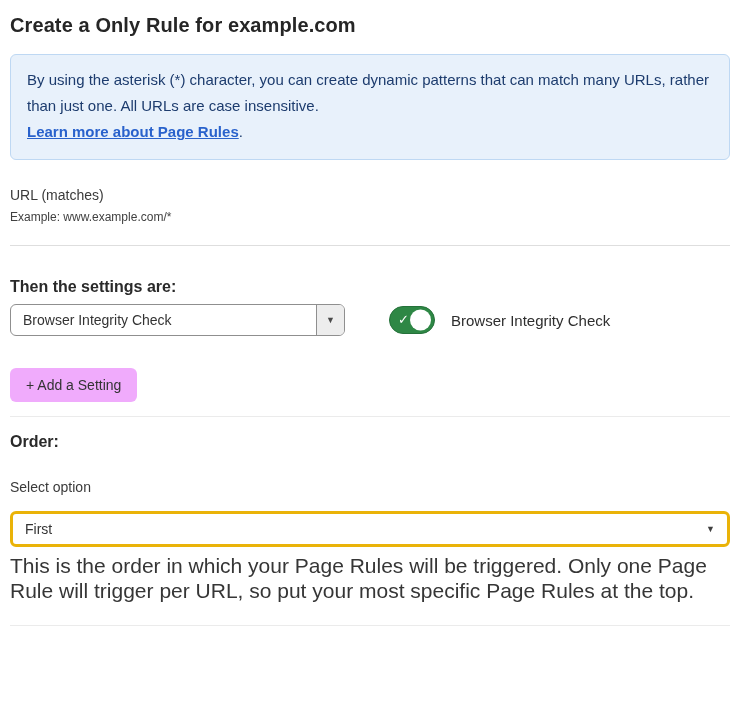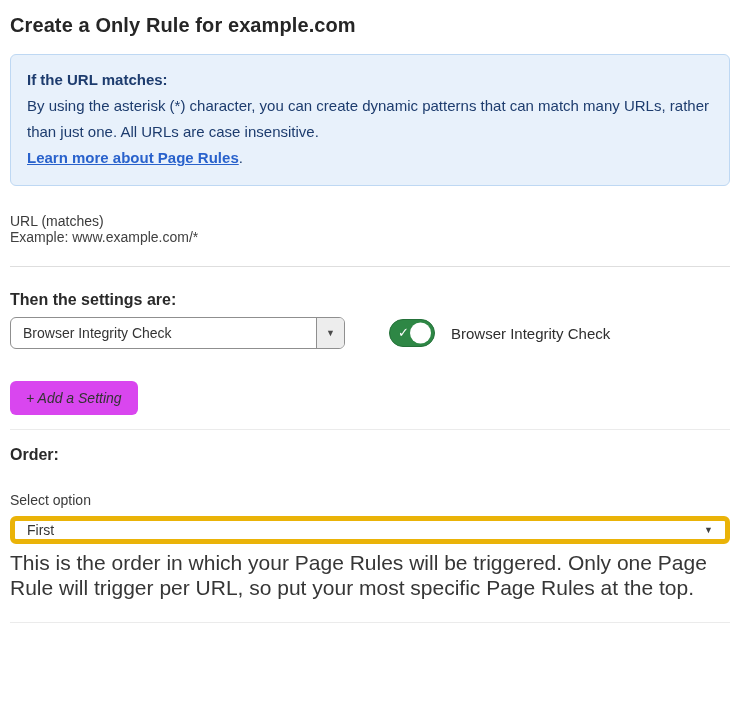--- a/index.html
+++ b/index.html
@@ -51,39 +51,40 @@
     border-radius: 6px;
     padding: 0 12px;
     font-size: 14px;
     color: #2e2e2e;
     font-family: "Liberation Sans", "DejaVu Sans", sans-serif;
     background: #fff;
     outline: none;
   }
 
   .helper-text {
-    font-size: 14px;
+    margin-top: 7px;
+    font-size: 12px;
     color: #414141;
   }
 
   hr.divider {
     border: none;
     border-top: 1px solid #dedede;
     margin-top: 21px;
   }
   hr.divider-light {
     border: none;
     border-top: 1px solid #ebebeb;
   }
 
   .section-heading {
     font-size: 16px;
     font-weight: 700;
     color: #2a2a2a;
-    margin-top: 24px;
+    margin-top: 32px;
   }
 
   .pick-setting-label { margin-top: 29px; }
 
   .setting-row {
     margin-top: 8px;
     display: flex;
     align-items: center;
     gap: 20px;
   }
@@ -161,35 +162,34 @@
   .btn {
     display: inline-block;
     border: none;
     border-radius: 6px;
     font-size: 14px;
     font-family: "Liberation Sans", "DejaVu Sans", sans-serif;
     padding: 9px 16px;
     cursor: pointer;
   }
   .btn-gray {
-    background: #d946ef;
+    background: #f0abfc;
     color: #333333;
-    font-style: italic;
   }
   .add-setting-btn { margin-top: 32px; }
   .after-add-divider { margin-top: 14px; }
 
   .order-heading { margin-top: 16px; }
   .order-select-label { margin-top: 28px; }
 
   .full-select {
-    margin-top: 8px;
+    margin-top: 16px;
     width: 100%;
-    height: 28px;
-    border: 5px solid #eab308;
+    height: 36px;
+    border: 3px solid #eab308;
     border-radius: 6px;
     background: #ffffff;
     display: flex;
     align-items: center;
     padding: 0 12px;
     cursor: pointer;
   }
   .full-select .select-value {
     flex: 1;
     font-size: 14px;
@@ -210,21 +210,20 @@
   .footer-divider { margin-top: 22px; }
 </style>
 </head>
 <body>
 
 <div class="container">
 
   <h1 class="page-title">Create a Only Rule for example.com</h1>
 
   <div class="info-box">
-    <div class="info-heading">If the URL matches:</div>
     <div>By using the asterisk (*) character, you can create dynamic patterns that can match many URLs, rather than just one. All URLs are case insensitive.</div>
     <div><a class="info-link">Learn more about Page Rules</a><span>.</span></div>
   </div>
 
   <label class="field-label url-label">URL (matches)</label>
   <div class="helper-text">Example: www.example.com/*</div>
 
   <hr class="divider">
 
   <div class="section-heading">Then the settings are:</div>

